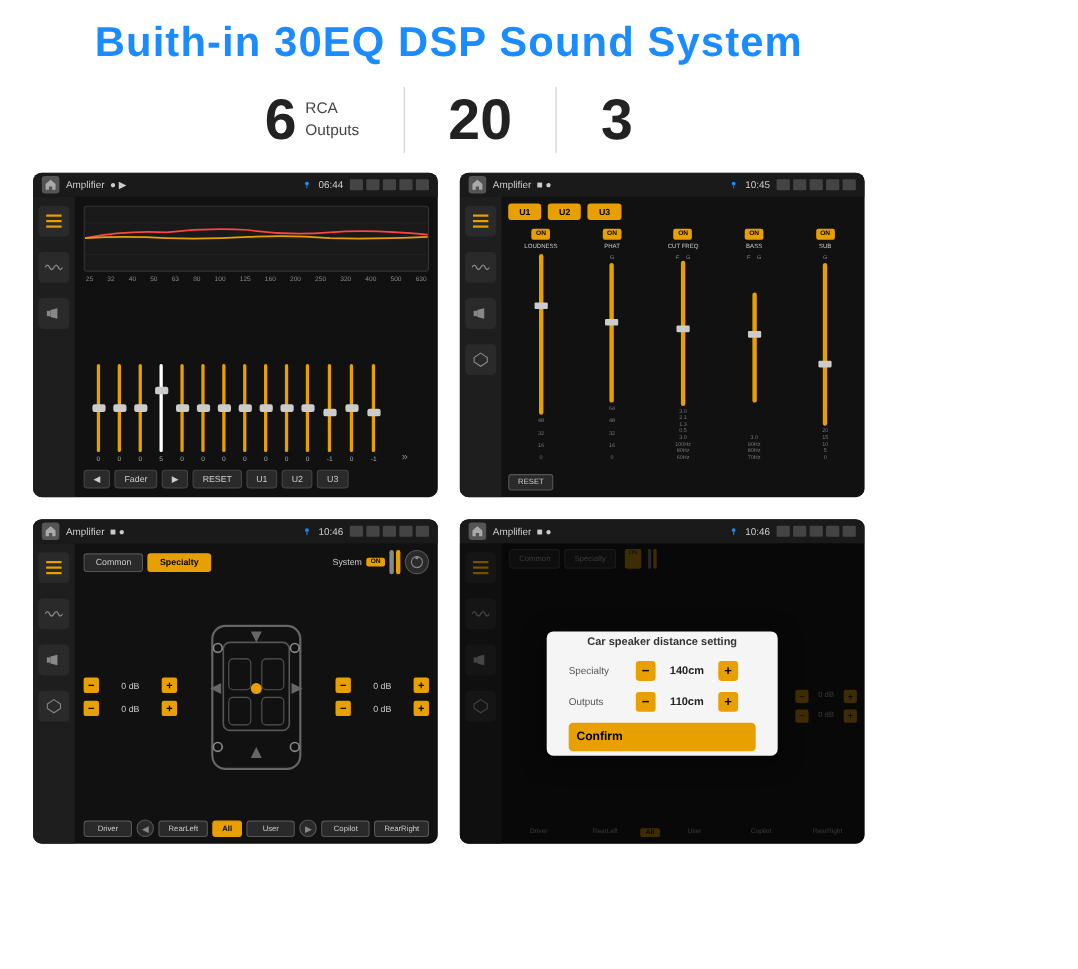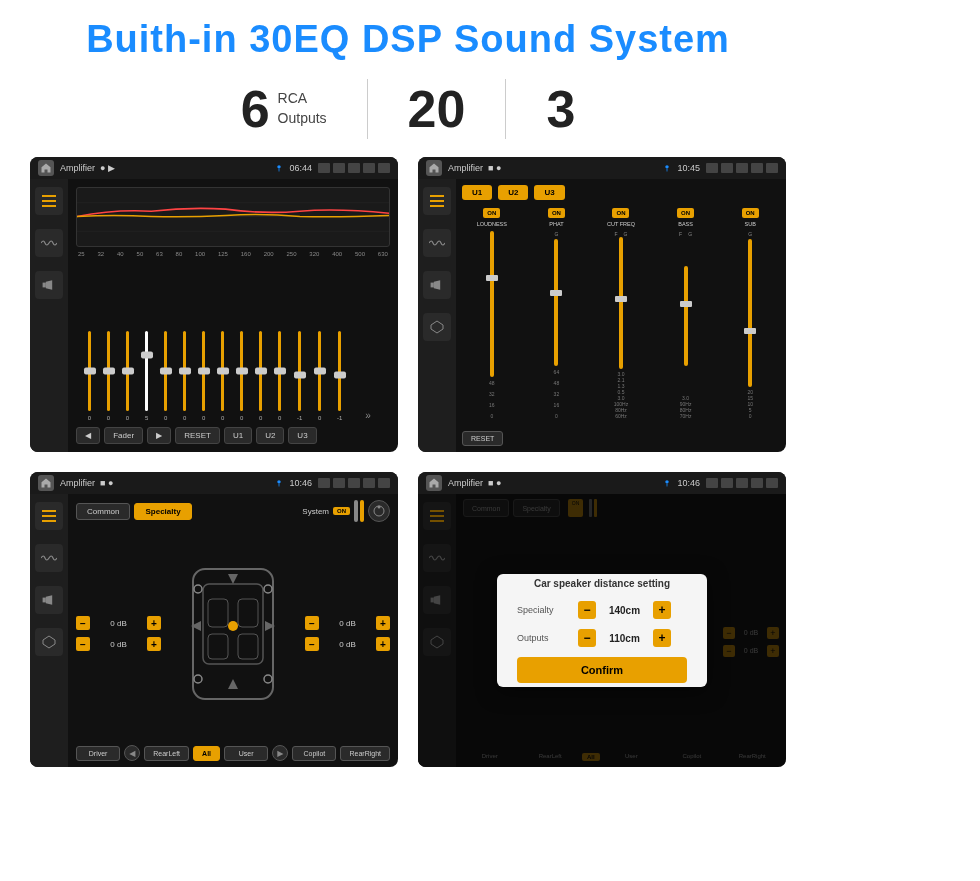--- a/index.html
+++ b/index.html
@@ -317,21 +317,21 @@
     }
 
     .dialog-confirm-btn {
       width: 100%;
       background: #e8a000;
       color: #000;
       font-size: 11px;
       font-weight: bold;
       padding: 7px;
       border-radius: 4px;
-      text-align: center;
+      text-align: left;
       margin-top: 4px;
     }
 
     
     .home-svg { width:12px; height:12px; fill:#aaa; }
     .loc-svg { width:8px; height:8px; fill:#1a8cff; }
 
   </style>
 </head>
 <body>

